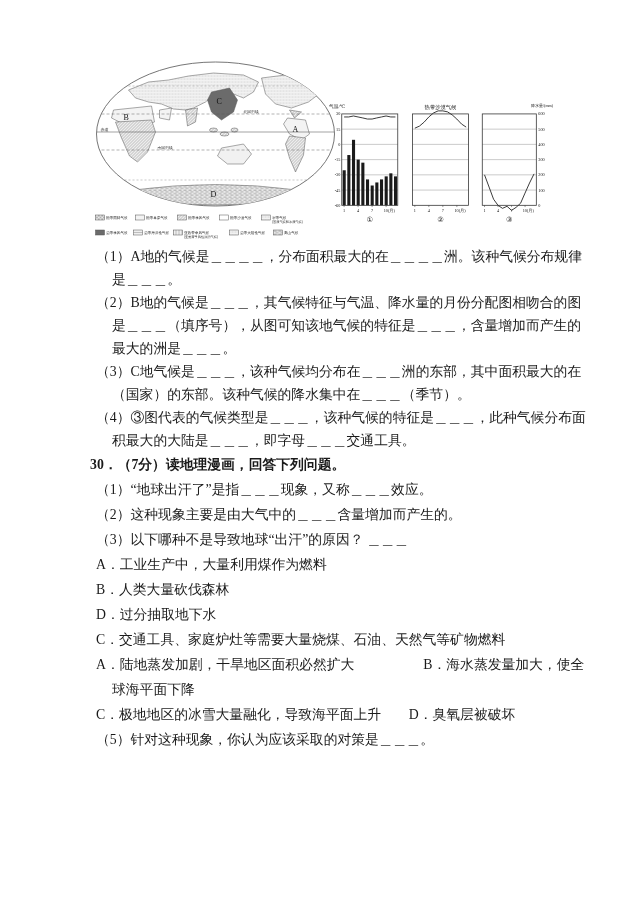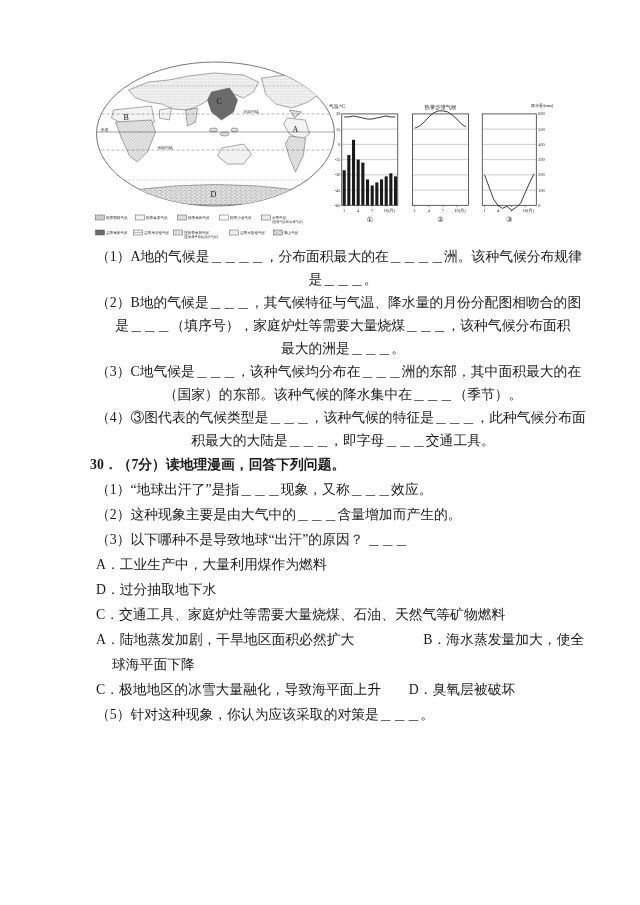--- a/index.html
+++ b/index.html
@@ -6,21 +6,21 @@
   body{
     width:640px;height:905px;background:#ffffff;position:relative;
     font-family:"Liberation Serif","DejaVu Serif",serif;color:#1b1b1b;
     overflow:hidden;
   }
   .page{position:absolute;left:0;top:0;width:640px;height:905px;background:#fff;}
   .map-wrap{position:absolute;left:93px;top:60px;width:246px;height:192px;}
   .charts-wrap{position:absolute;left:328px;top:100px;width:226px;height:134px;}
   .questions{position:absolute;left:88px;top:245px;width:486px;}
   .qline{white-space:nowrap;font-size:13.8px;color:#1a1a1a;}
-  .qline.t{line-height:23px;height:23px;text-align:center;}
+  .qline.t{line-height:23px;height:23px;}
   .qline.w{line-height:25px;height:25px;}
   .qline.n{padding-left:8px;}
   .qline.c{padding-left:24px;}
   .qline.h{padding-left:2px;font-weight:bold;}
   svg text{font-family:"Liberation Serif","DejaVu Serif",serif;}
 </style>
 </head>
 <body>
 
 <div class="page">
@@ -240,31 +240,32 @@
           <text x="214" y="93.1" font-size="4.3" fill="#111">100</text>
           <text x="214" y="108.6" font-size="4.3" fill="#111">0</text>
         </g>
       </svg>
   </div>
 
   <div class="questions" id="questions">
       <div class="qline n t">（1）A地的气候是＿＿＿＿，分布面积最大的在＿＿＿＿洲。该种气候分布规律</div>
       <div class="qline c t">是＿＿＿。</div>
       <div class="qline n t">（2）B地的气候是＿＿＿，其气候特征与气温、降水量的月份分配图相吻合的图</div>
-      <div class="qline c t">是＿＿＿（填序号），家庭炉灶等需要大量烧煤＿＿＿，该种气候分布面积</div>
+      <div class="qline c t">是＿＿＿（填序号），从图可知该地气候的特征是＿＿＿，含量增加而产生的</div>
       <div class="qline c t">最大的洲是＿＿＿。</div>
       <div class="qline n t">（3）C地气候是＿＿＿，该种气候均分布在＿＿＿洲的东部，其中面积最大的在</div>
       <div class="qline c t">（国家）的东部。该种气候的降水集中在＿＿＿（季节）。</div>
       <div class="qline n t">（4）③图代表的气候类型是＿＿＿，该种气候的特征是＿＿＿，此种气候分布面</div>
       <div class="qline c t">积最大的大陆是＿＿＿，即字母＿＿＿交通工具。</div>
       <div class="qline h w">30．（7分）读地理漫画，回答下列问题。</div>
       <div class="qline n w">（1）“地球出汗了”是指＿＿＿现象，又称＿＿＿效应。</div>
       <div class="qline n w">（2）这种现象主要是由大气中的＿＿＿含量增加而产生的。</div>
       <div class="qline n w">（3）以下哪种不是导致地球“出汗”的原因？ ＿＿＿</div>
       <div class="qline n w">A．工业生产中，大量利用煤作为燃料</div>
+      <div class="qline n w">B．人类大量砍伐森林</div>
       <div class="qline n w">D．过分抽取地下水</div>
       <div class="qline n w">C．交通工具、家庭炉灶等需要大量烧煤、石油、天然气等矿物燃料</div>
       <div class="qline n w">A．陆地蒸发加剧，干旱地区面积必然扩大　　　　　B．海水蒸发量加大，使全</div>
       <div class="qline c w">球海平面下降</div>
       <div class="qline n w">C．极地地区的冰雪大量融化，导致海平面上升　　D．臭氧层被破坏</div>
       <div class="qline n w">（5）针对这种现象，你认为应该采取的对策是＿＿＿。</div>
     </div>
 
 </div>
 

